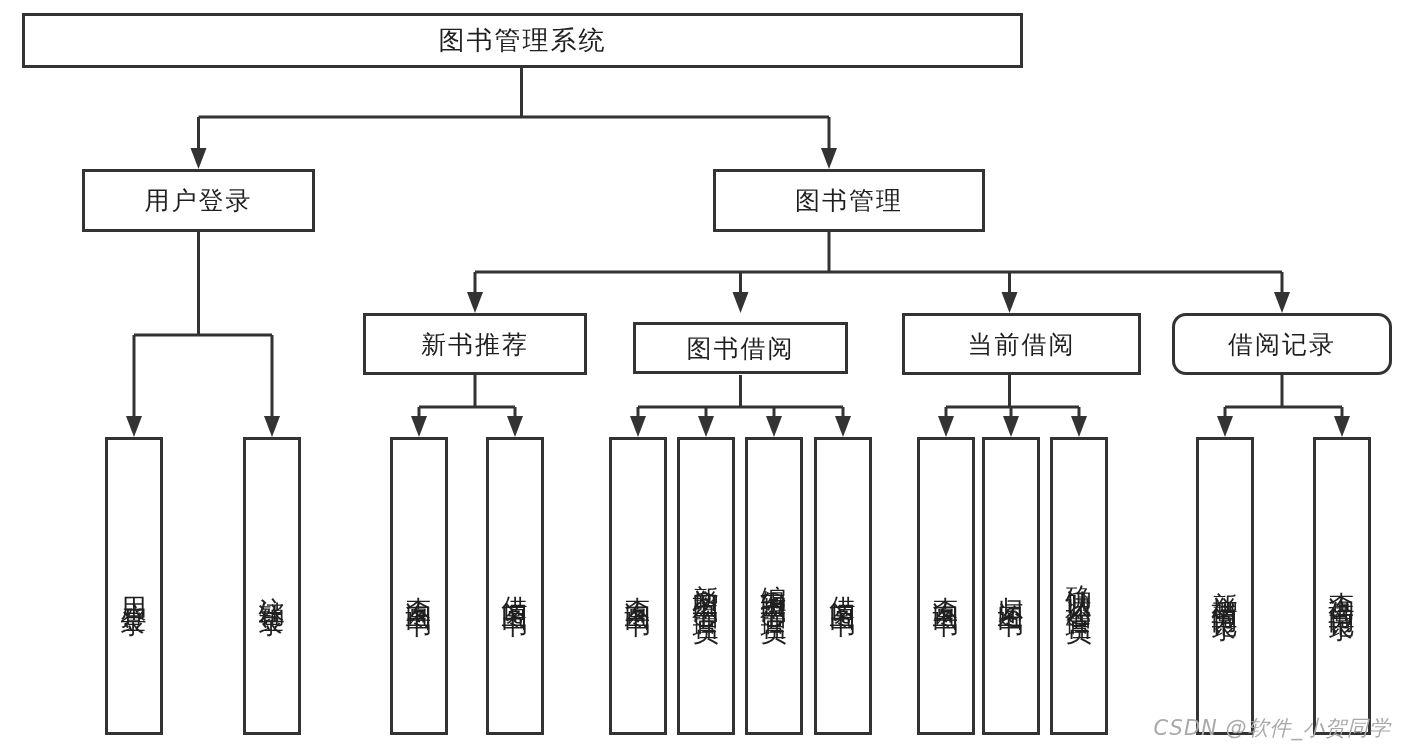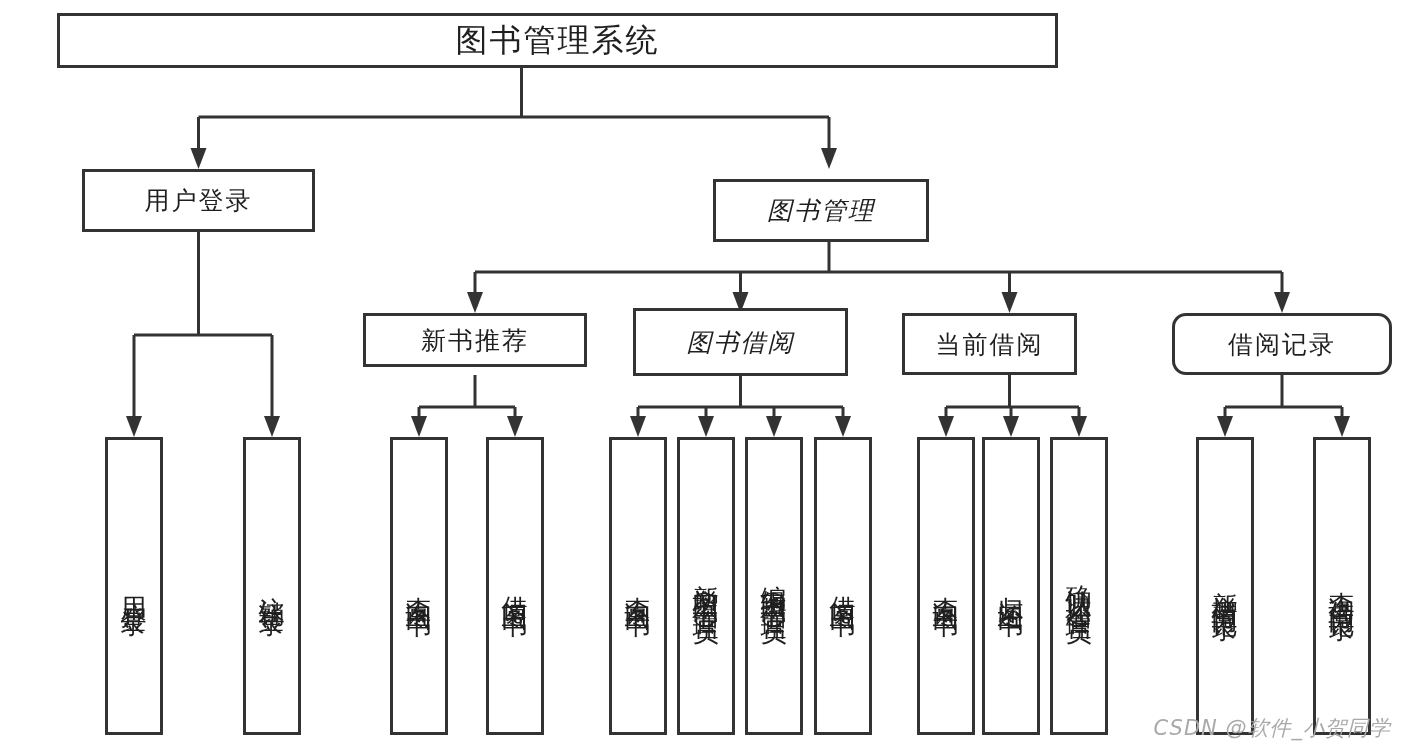--- a/index.html
+++ b/index.html
@@ -25,38 +25,38 @@
   .node {
     position: absolute;
     background: #ffffff;
     border: 3px solid var(--line);
     display: flex;
     align-items: center;
     justify-content: center;
     text-align: center;
   }
   .hbox { font-size: 25px; letter-spacing: 2px; }
-  .root-box { font-size: 32px; letter-spacing: 2px; margin-left: 35px; }
+  .root-box { font-size: 26px; letter-spacing: 2px; }
   .vbox span {
     writing-mode: vertical-rl;
     text-orientation: mixed;
     font-size: 26px;
     letter-spacing: 5px;
     line-height: 1;
   }
 
   
   .pos-root  { left: 22px;  top: 13px;  width: 1001px; height: 55px; }
   
   .pos-l1a   { left: 82px;  top: 169px; width: 233px; height: 63px; }
-  .pos-l1b   { left: 713px; top: 179px; width: 216px; height: 63px; font-style: italic; }
-  
-  .pos-l2a   { left: 363px;  top: 313px; width: 224px; height: 54px; }
-  .pos-l2b   { left: 633px;  top: 308px; width: 215px; height: 68px; font-style: italic; }
-  .pos-l2c   { left: 902px;  top: 313px; width: 175px; height: 62px; }
+  .pos-l1b   { left: 713px; top: 169px; width: 272px; height: 63px; }
+  
+  .pos-l2a   { left: 363px;  top: 313px; width: 224px; height: 62px; }
+  .pos-l2b   { left: 633px;  top: 322px; width: 215px; height: 52px; }
+  .pos-l2c   { left: 902px;  top: 313px; width: 239px; height: 62px; }
   .pos-l2d   { left: 1172px; top: 313px; width: 220px; height: 62px; border-radius: 14px; }
   
   .vbox { top: 437px; width: 58px; height: 298px; }
   .pos-a1 { left: 105px; }
   .pos-a2 { left: 243px; }
   .pos-b1 { left: 390px; }
   .pos-b2 { left: 486px; }
   .pos-c1 { left: 609px; }
   .pos-c2 { left: 677px; }
   .pos-c3 { left: 745px; }

